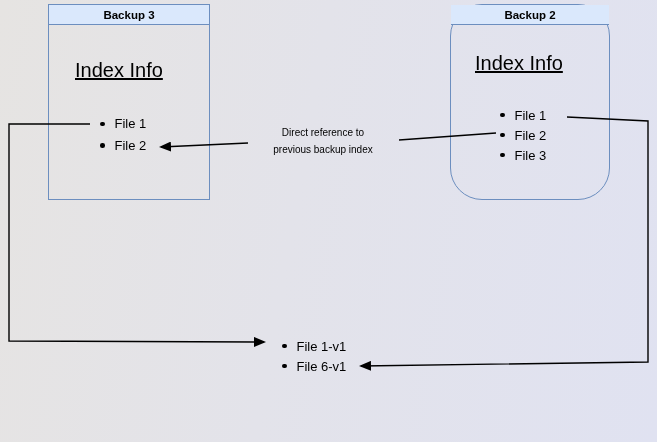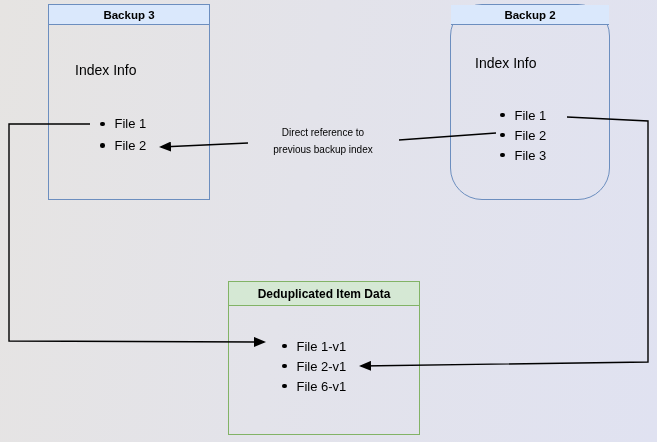--- a/index.html
+++ b/index.html
@@ -26,21 +26,21 @@
   }
   .blue-box{border-color:#6c8ebf;}
   .blue-box .box-header{background:#dae8fc;border-color:#6c8ebf;height:20px;font-size:11.5px;}
   .green-box{border-color:#82b366;}
   .green-box .box-header{background:#d5e8d4;border-color:#82b366;height:24px;font-size:12px;}
 
   #backup1{left:48px;top:4px;width:162px;height:196px;}
   #backup2{left:450px;top:4px;width:160px;height:196px;border-radius:32px;}
   #dedup{left:228px;top:281px;width:192px;height:154px;}
 
-  .subtitle{position:absolute;font-size:14px;line-height:18px;white-space:nowrap;}
+  .subtitle{position:absolute;font-size:20px;line-height:18px;white-space:nowrap;text-decoration:underline;}
   #b1-subtitle{left:75px;top:61px;}
   #b2-subtitle{left:475px;top:54px;}
 
   .list{position:absolute;}
   .list .row{display:flex;align-items:center;font-size:13px;white-space:nowrap;}
   .dot{width:4.5px;height:4.5px;border-radius:50%;background:#000;margin-right:10px;flex:none;}
   #b1-list{left:100px;top:113px;}
   #b1-list .row{height:21.5px;}
   #b2-list{left:500px;top:105px;}
   #b2-list .row{height:20px;}
@@ -85,31 +85,24 @@
     <div class="row">
       <span class="dot"></span>
       <span>File 2</span>
     </div>
     <div class="row">
       <span class="dot"></span>
       <span>File 3</span>
     </div>
   </div>
 
-  <div class="box green-box" id="dedup">
-    <div class="box-header">Deduplicated Item Data</div>
-  </div>
   <div class="list" id="dd-list">
     <div class="row">
       <span class="dot"></span>
       <span>File 1-v1</span>
-    </div>
-    <div class="row">
-      <span class="dot"></span>
-      <span>File 2-v1</span>
     </div>
     <div class="row">
       <span class="dot"></span>
       <span>File 6-v1</span>
     </div>
   </div>
 
   <div class="annotation">
     <div>Direct reference to</div>
     <div>previous backup index</div>

